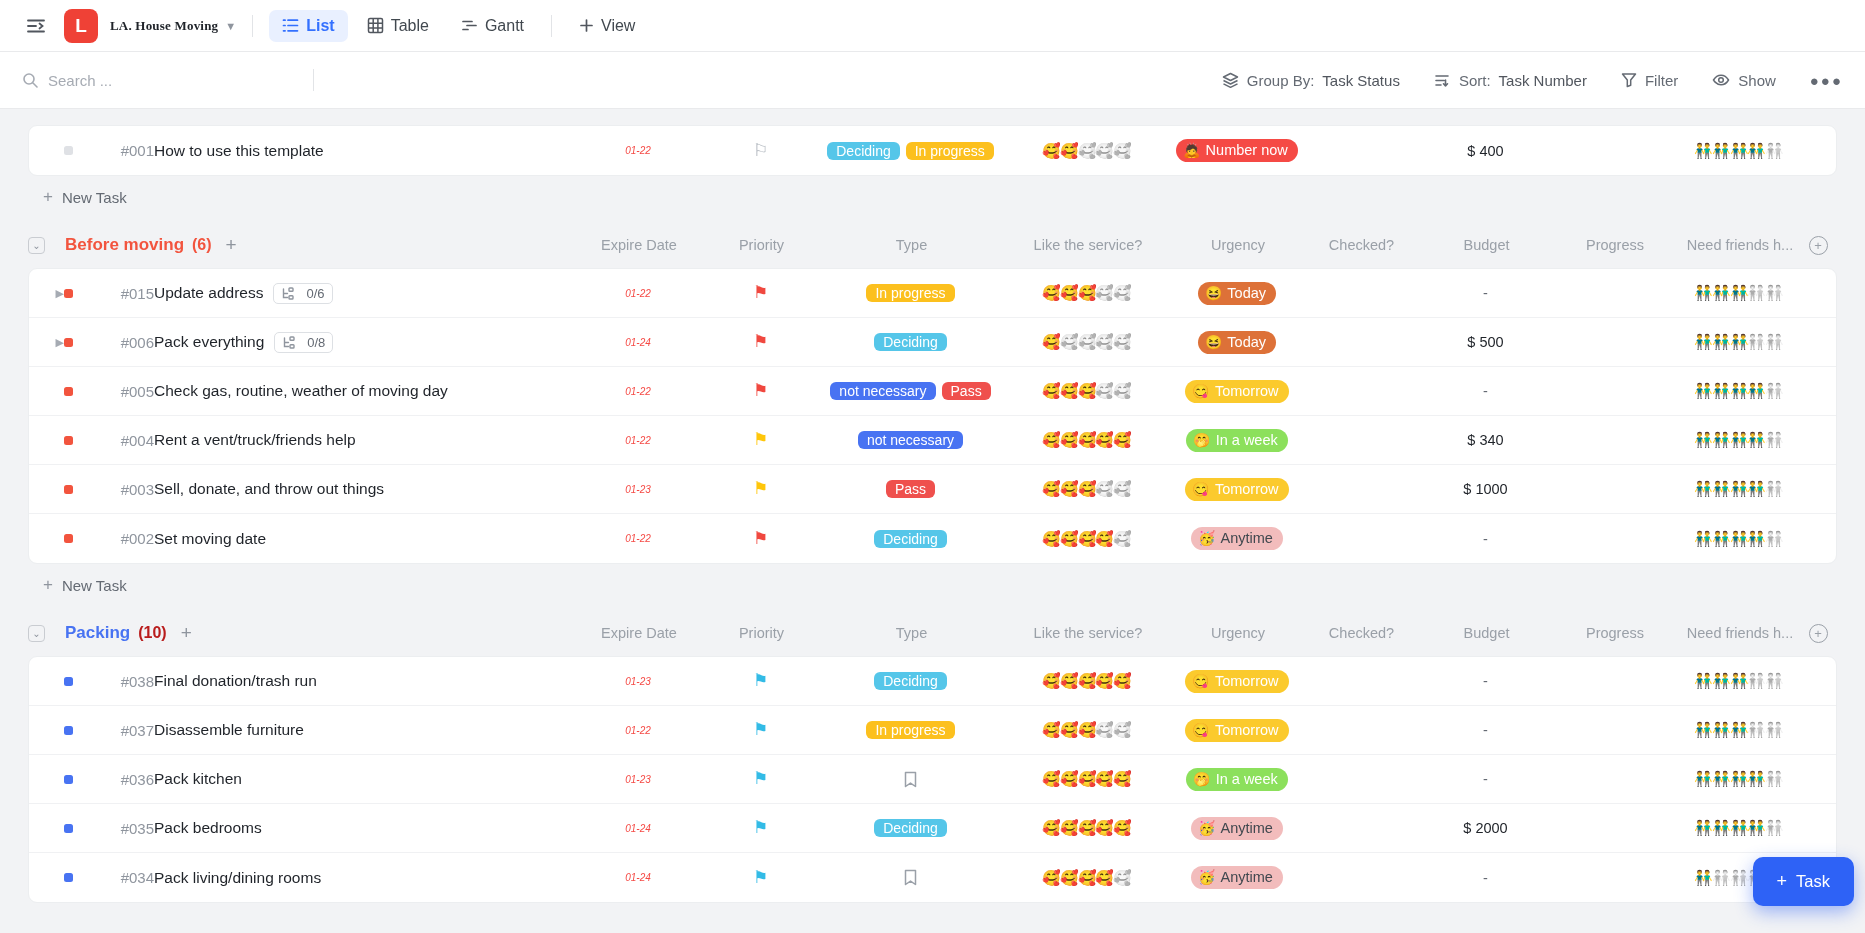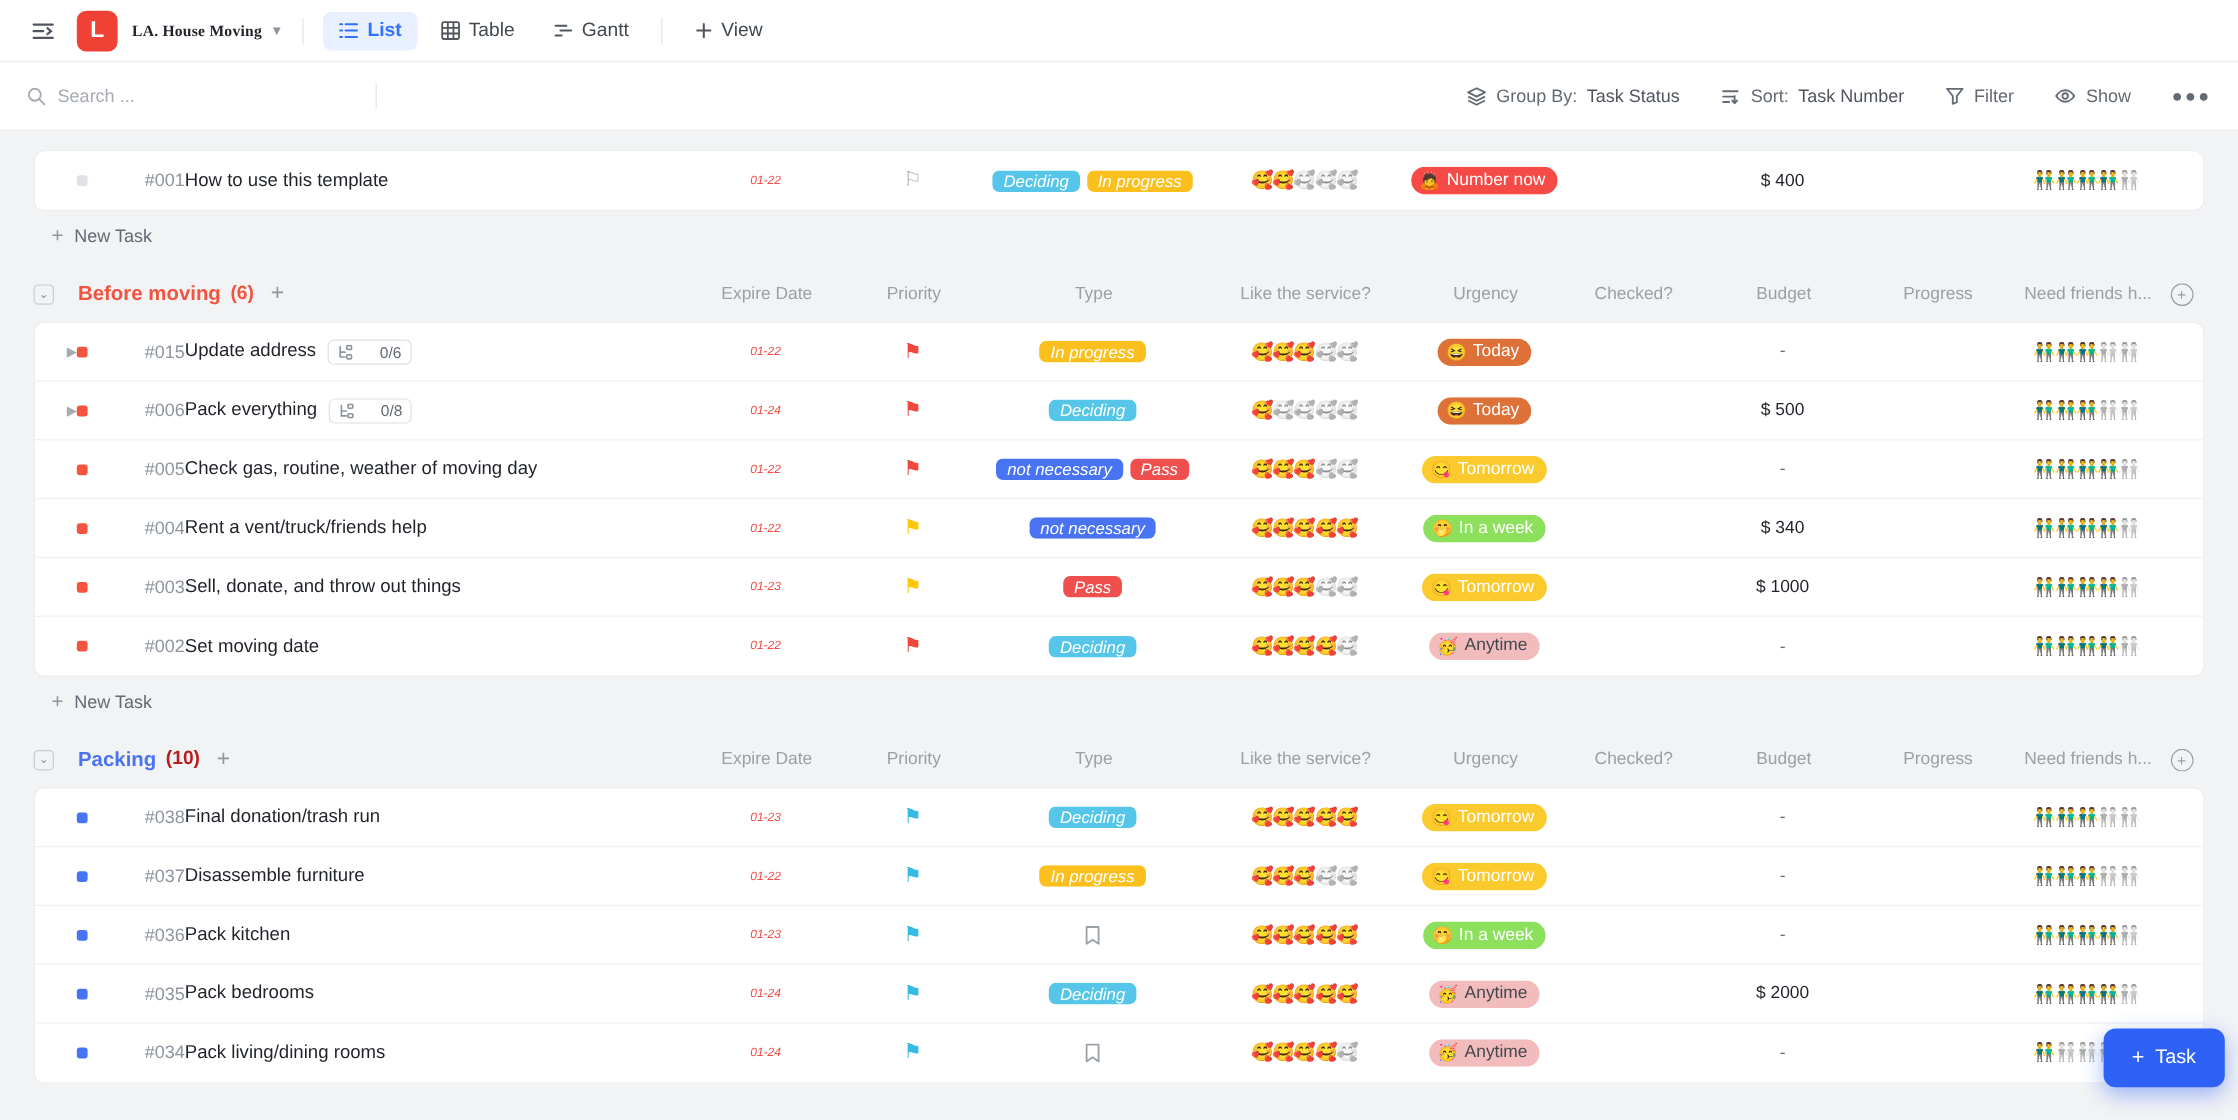--- a/index.html
+++ b/index.html
@@ -44,25 +44,25 @@
 
   .card { background:#fff; border-radius:9px; border:1px solid #eceef0; }
   .trow { height:49px; display:flex; align-items:center; border-bottom:1px solid #f0f1f3; cursor:pointer; }
   .trow:last-child { border-bottom:none; }
   .row-left { flex:1 1 auto; display:flex; align-items:center; min-width:0; padding-left:15px;text-align:right; }
   .expand { width:20px; color:#a6abb3; font-size:11px; flex:0 0 auto; }
   .bullet-wrap { width:24px; flex:0 0 auto; display:flex; align-items:center; }
   .bullet { width:9px; height:9px; border-radius:2.5px; }
   .tnum { width:66px; color:#8f959e; font-size:15px; flex:0 0 auto; }
   .ttitle { color:#1f2329; font-size:15.5px; margin-right:10px; white-space:nowrap; overflow:hidden; }
-  .subpill { display:flex; align-items:center; gap:22px; border:1px solid #dde0e4; border-radius:5px; padding:2px 7px; color:#646a73; font-size:13px; flex:0 0 auto; }
+  .subpill { display:flex; align-items:center; gap:12px; border:1px solid #dde0e4; border-radius:5px; padding:2px 7px; color:#646a73; font-size:13px; flex:0 0 auto; }
   .date { color:#f54a45; font-size:10px;font-style:italic; }
   .flag { font-size:17px; line-height:1; }
   .badges { display:flex; gap:6px; justify-content:center; }
-  .badge { border-radius:6px; padding:1px 9px; font-size:14px; white-space:nowrap;font-style:italic; }
+  .badge { border-radius:6px; padding:1px 9px; font-size:14px; white-space:nowrap; }
   .emoji-row { font-size:15px; letter-spacing:-1px; white-space:nowrap; }
   .emoji-dim { filter:grayscale(1) brightness(1.12); opacity:.55; }
   .ubadge { display:inline-flex; align-items:center; gap:5px; border-radius:12px; padding:3px 10px 4px 7px; font-size:14.5px; white-space:nowrap; }
   .ubadge .uemoji { font-size:14px; }
   .checkbox { width:18px; height:18px; border-radius:4.5px; margin:0 auto; position:relative; }
   .checkbox.on { background:#2e62f6; }
   .checkbox.off { background:#e2e4e9; }
   .checkbox.on::after { content:""; position:absolute; left:5.5px; top:2.5px; width:5px; height:9px; border:2.2px solid #fff; border-top:none; border-left:none; transform:rotate(42deg); }
   .budget { font-size:14.5px; color:#1f2329; }
   .budget.empty { color:#646a73; }

